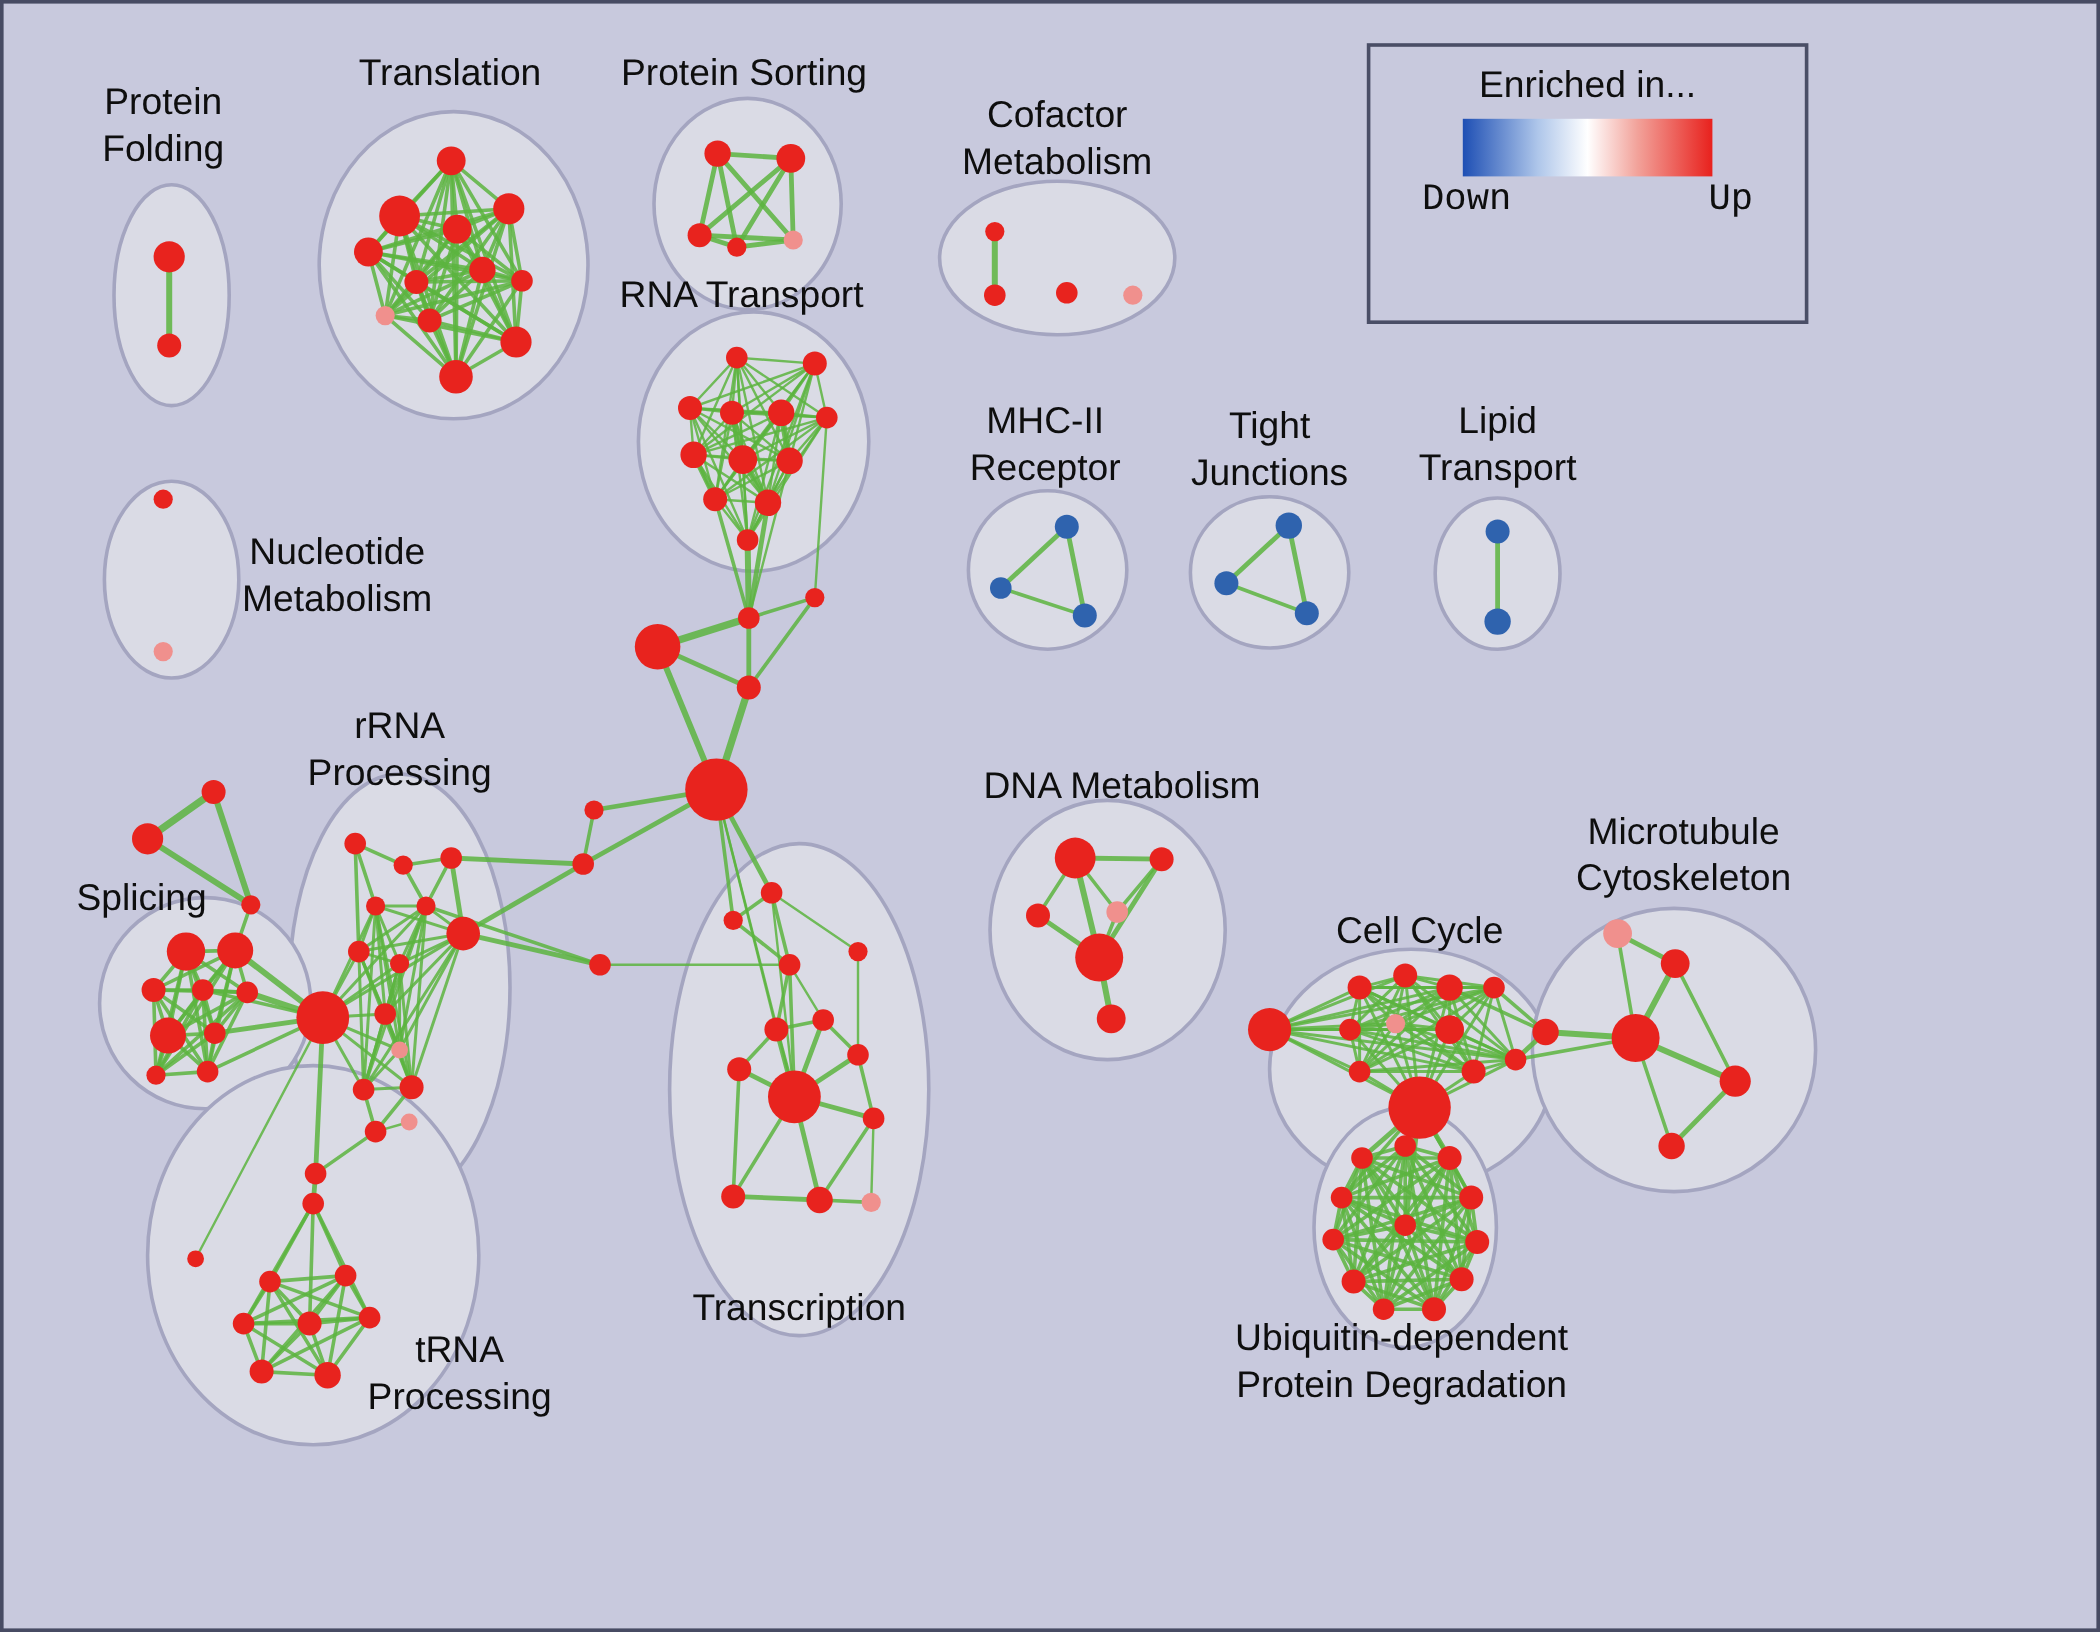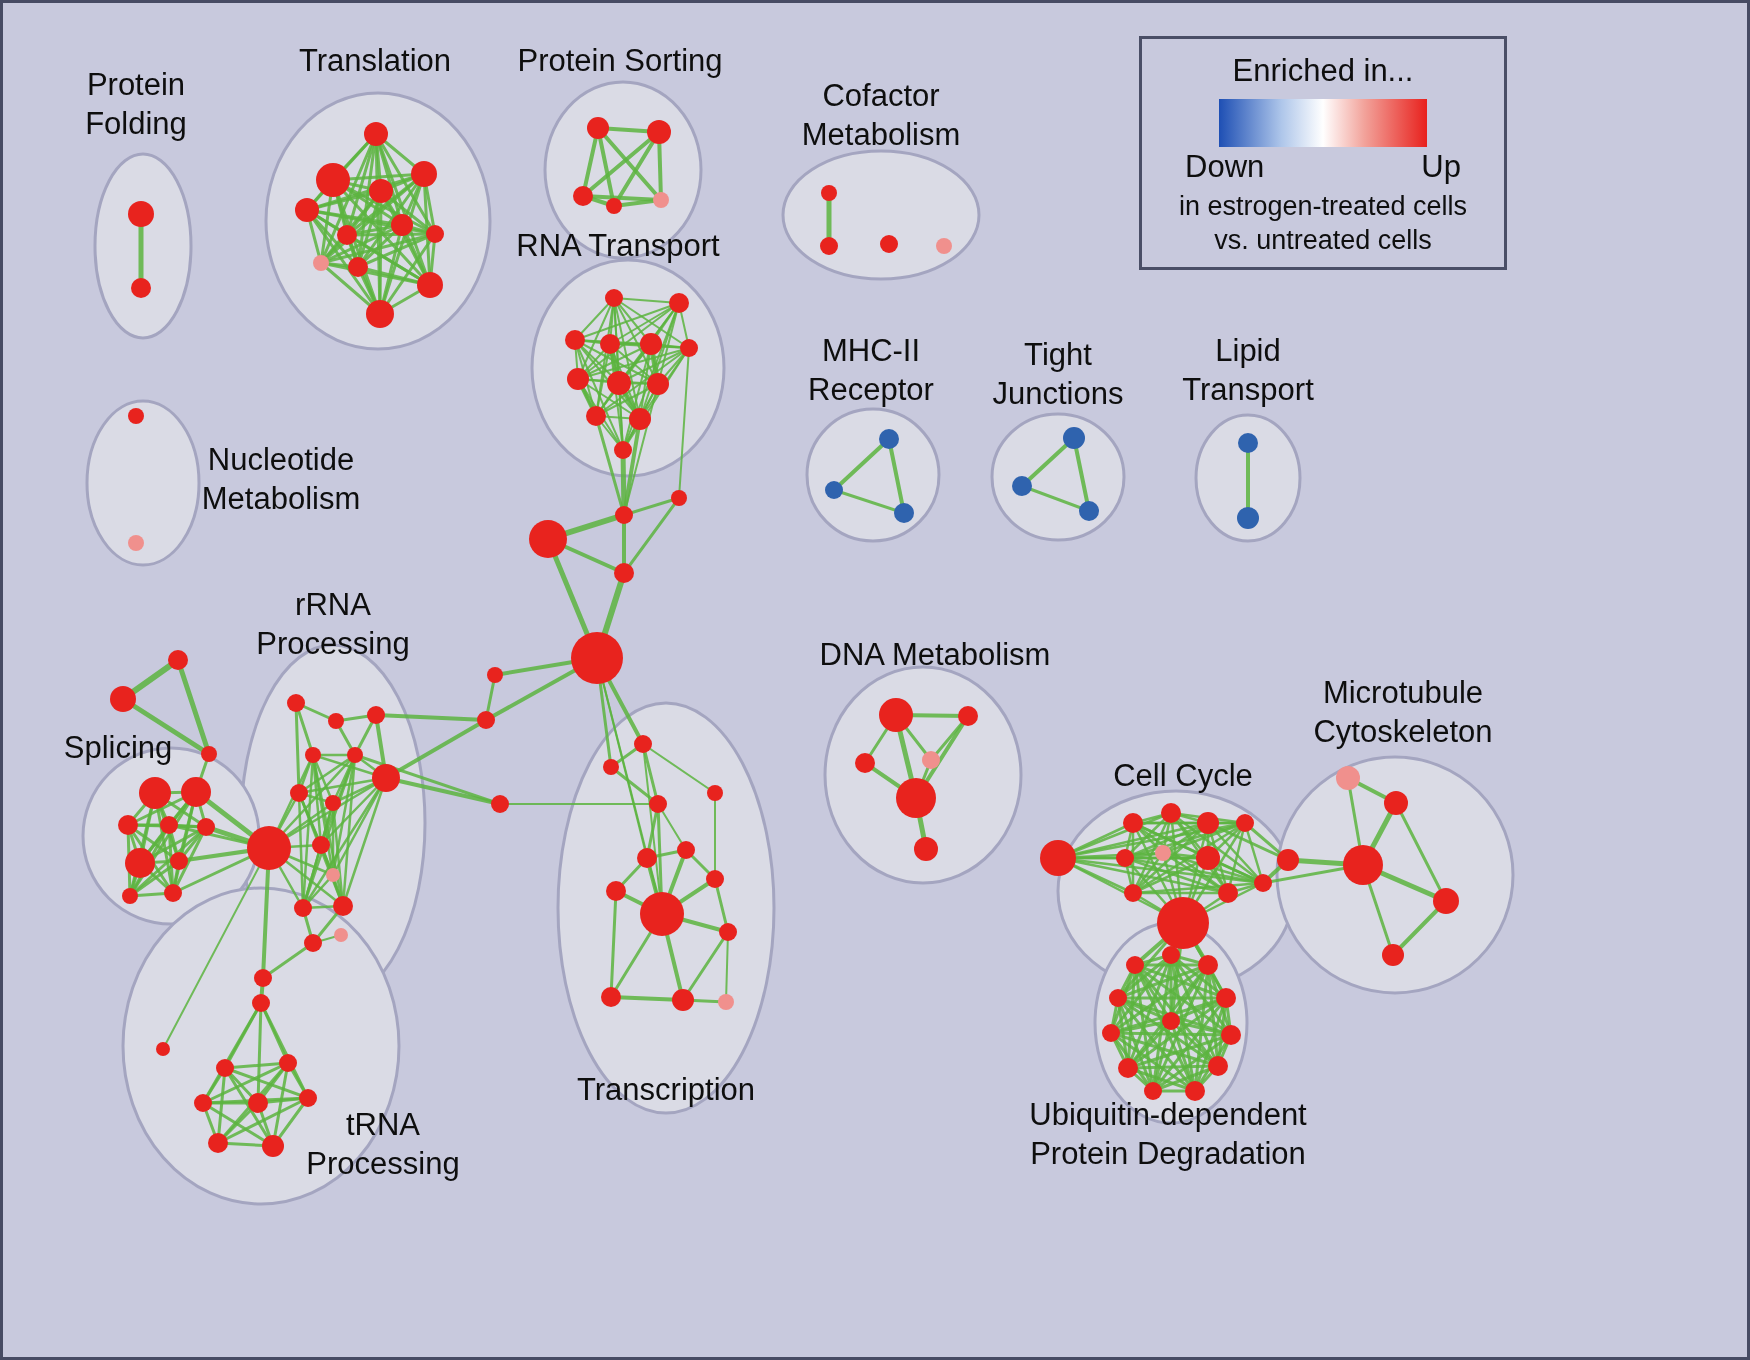--- a/index.html
+++ b/index.html
@@ -48,20 +48,21 @@
     height: 48px;
     margin: 10px auto 0;
   }
   .du-row {
     display: flex;
     justify-content: space-between;
     width: 276px;
     margin: 2px auto 0;
     font-size: 31px;
     color: #0e0e0e;
+    font-family: Liberation Mono, monospace;
   }
   .legend-caption {
     font-size: 27px;
     line-height: 34px;
     margin-top: 4px;
     color: #0e0e0e;
   }
 </style>
 </head>
 <body>
@@ -755,19 +756,15 @@
       </g>
     </svg>
 
   <div class="legend" id="legend" style="background: rgb(200, 201, 221);">
     <div class="legend-title">Enriched in...</div>
     <div class="grad-bar" id="grad-bar" style="background: linear-gradient(90deg, rgb(30, 79, 180) 0%, rgb(174, 198, 234) 30%, rgb(255, 255, 255) 50%, rgb(242, 162, 154) 70%, rgb(232, 33, 29) 100%);"></div>
     <div class="du-row">
       <span>Down</span>
       <span>Up</span>
     </div>
-    <div class="legend-caption">
-      <div>in estrogen-treated cells</div>
-      <div>vs. untreated cells</div>
-    </div>
   </div>
 
 </div>
 
 </body></html>

